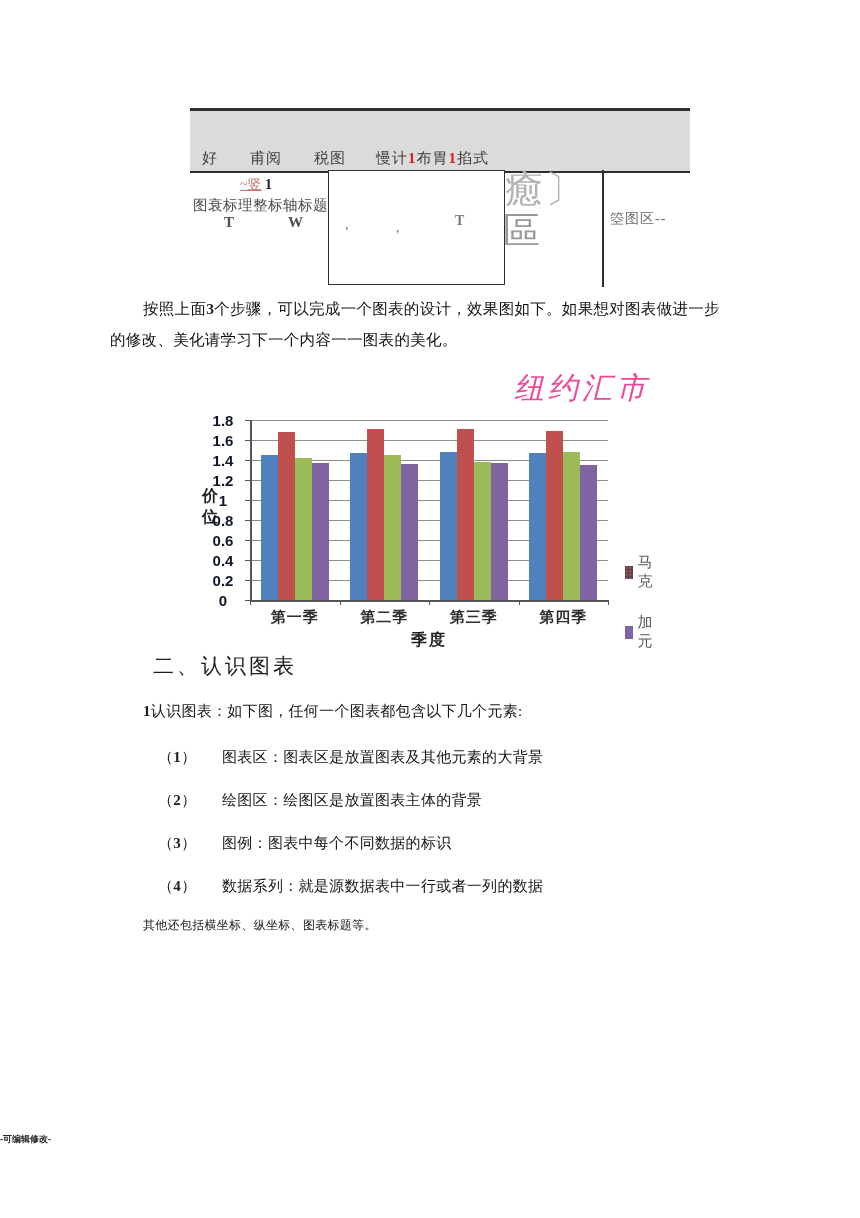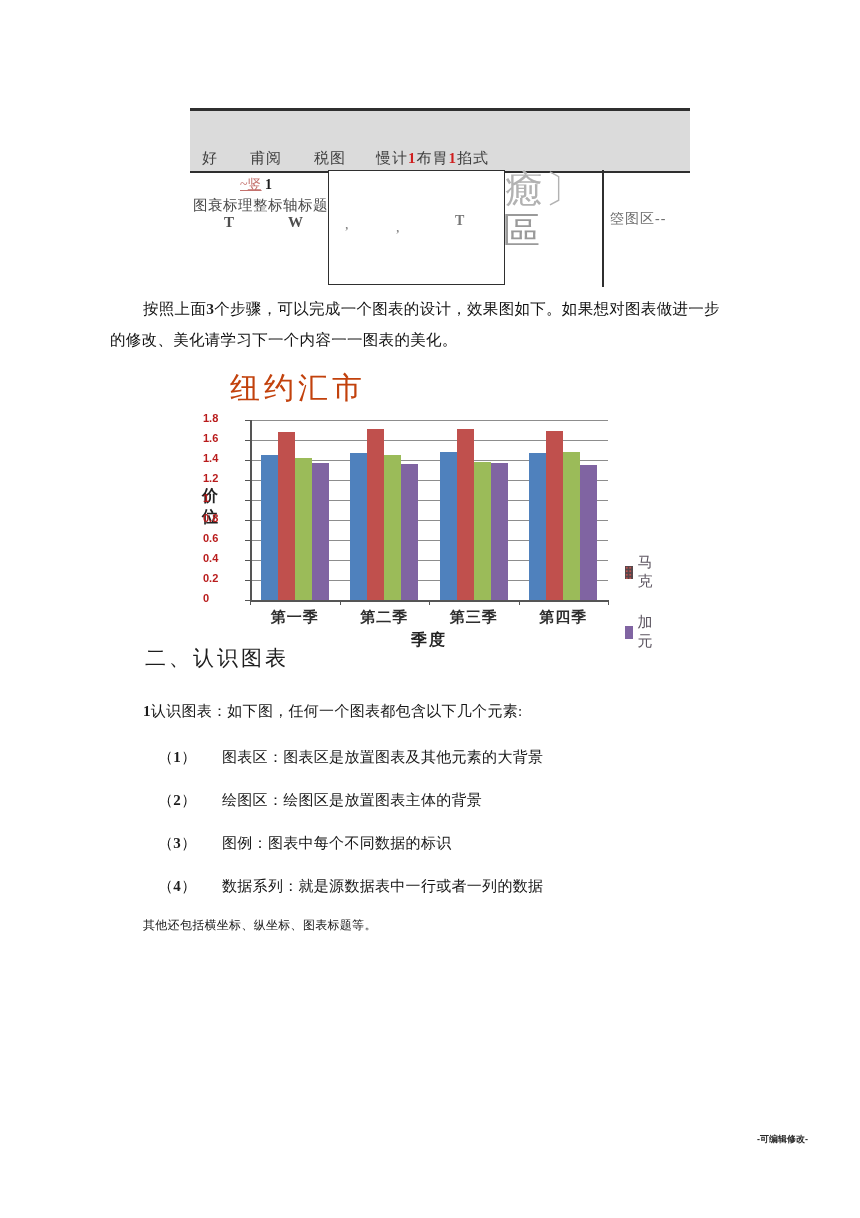--- a/index.html
+++ b/index.html
@@ -29,54 +29,54 @@
   .rib-rlabel{position:absolute;left:610px;top:210px;font-size:14px;color:#6e6e6e;letter-spacing:1px;}
 
   
   .para{position:absolute;left:110px;top:293px;width:670px;font-size:15.5px;line-height:31px;
         color:#111;letter-spacing:0.3px;}
   .pl1{text-indent:33px;white-space:nowrap;}
   .pl2{white-space:nowrap;}
 
   
   #chart{position:absolute;left:195px;top:366px;width:500px;height:306px;}
-  .chart-title{position:absolute;left:35px;top:2px;width:420px;text-align:left;
-        font-family:"Liberation Sans",sans-serif;font-size:30px;color:#c2410c;letter-spacing:4px;}
+  .chart-title{position:absolute;left:35px;top:2px;width:420px;text-align:right;
+        font-family:"Liberation Sans",sans-serif;font-size:30px;color:#ec4899;letter-spacing:4px;font-style:italic;}
   .ylab{position:absolute;left:7px;top:119px;width:18px;font-family:"Liberation Sans",sans-serif;
         font-weight:bold;font-size:16px;line-height:21px;color:#222;word-break:break-all;}
   .xlab{position:absolute;left:55px;top:264px;width:358px;text-align:center;
         font-family:"Liberation Sans",sans-serif;font-weight:bold;font-size:16px;color:#222;letter-spacing:2px;}
   #plot-layer{position:absolute;left:0;top:0;width:500px;height:306px;}
   .gridline{position:absolute;height:1px;background:#8d8d8d;}
   .gridline.axis0{background:#555;height:2px;}
   .ytickmark{position:absolute;height:1px;background:#555;}
-  .yticklab{position:absolute;text-align:left;font-family:"Liberation Sans",sans-serif;
-        font-weight:600;font-size:11px;color:#b91c1c;}
+  .yticklab{position:absolute;text-align:center;font-family:"Liberation Sans",sans-serif;
+        font-weight:600;font-size:15px;color:#0f172a;}
   .yaxis{position:absolute;width:2px;background:#555;}
   .bar{position:absolute;}
   .xtickmark{position:absolute;width:1px;background:#555;}
   .xcatlab{position:absolute;text-align:center;font-family:"Liberation Sans",sans-serif;
         font-weight:bold;font-size:15px;color:#2e2e2e;letter-spacing:1px;}
   #legend{position:absolute;left:0;top:0;}
   .lg-entry{position:absolute;left:430px;display:flex;align-items:center;gap:4px;margin-top:48px;}
   .lg-swatch{width:13px;height:13px;display:inline-block;}
   .lg-label{font-size:15px;color:#5c5560;letter-spacing:1px;}
 
   
-  .heading{position:absolute;left:145px;top:644px;margin:0;font-size:21px;font-weight:normal;
+  .heading{position:absolute;left:145px;top:644px;margin:8px;font-size:21px;font-weight:normal;
         letter-spacing:3px;color:#1d1d1d;}
   .intro{position:absolute;left:143px;top:702px;font-size:15px;letter-spacing:0.3px;}
   .li{position:absolute;font-size:15px;letter-spacing:0.3px;}
   .li .num{position:absolute;left:0;white-space:nowrap;}
   .li .litext{position:absolute;left:64px;white-space:nowrap;}
   .li1{left:158px;top:748px}.li2{left:158px;top:791px}.li3{left:158px;top:834px}.li4{left:158px;top:877px}
   .outro{position:absolute;left:143px;top:917px;font-size:12px;letter-spacing:0.3px;}
 
   
-  .footer{position:absolute;left:0;top:1133px;width:808px;text-align:right;
+  .footer{position:absolute;left:0;top:1133px;width:808px;text-align:left;
         font-size:9px;font-weight:bold;color:#2b2b2b;font-family:Liberation Sans, sans-serif;}
 </style>
 </head>
 <body>
 
 <div class="page">
 
   <div class="ribbon">
     <div class="band">
       <span class="tab t0"><span>好</span></span>

